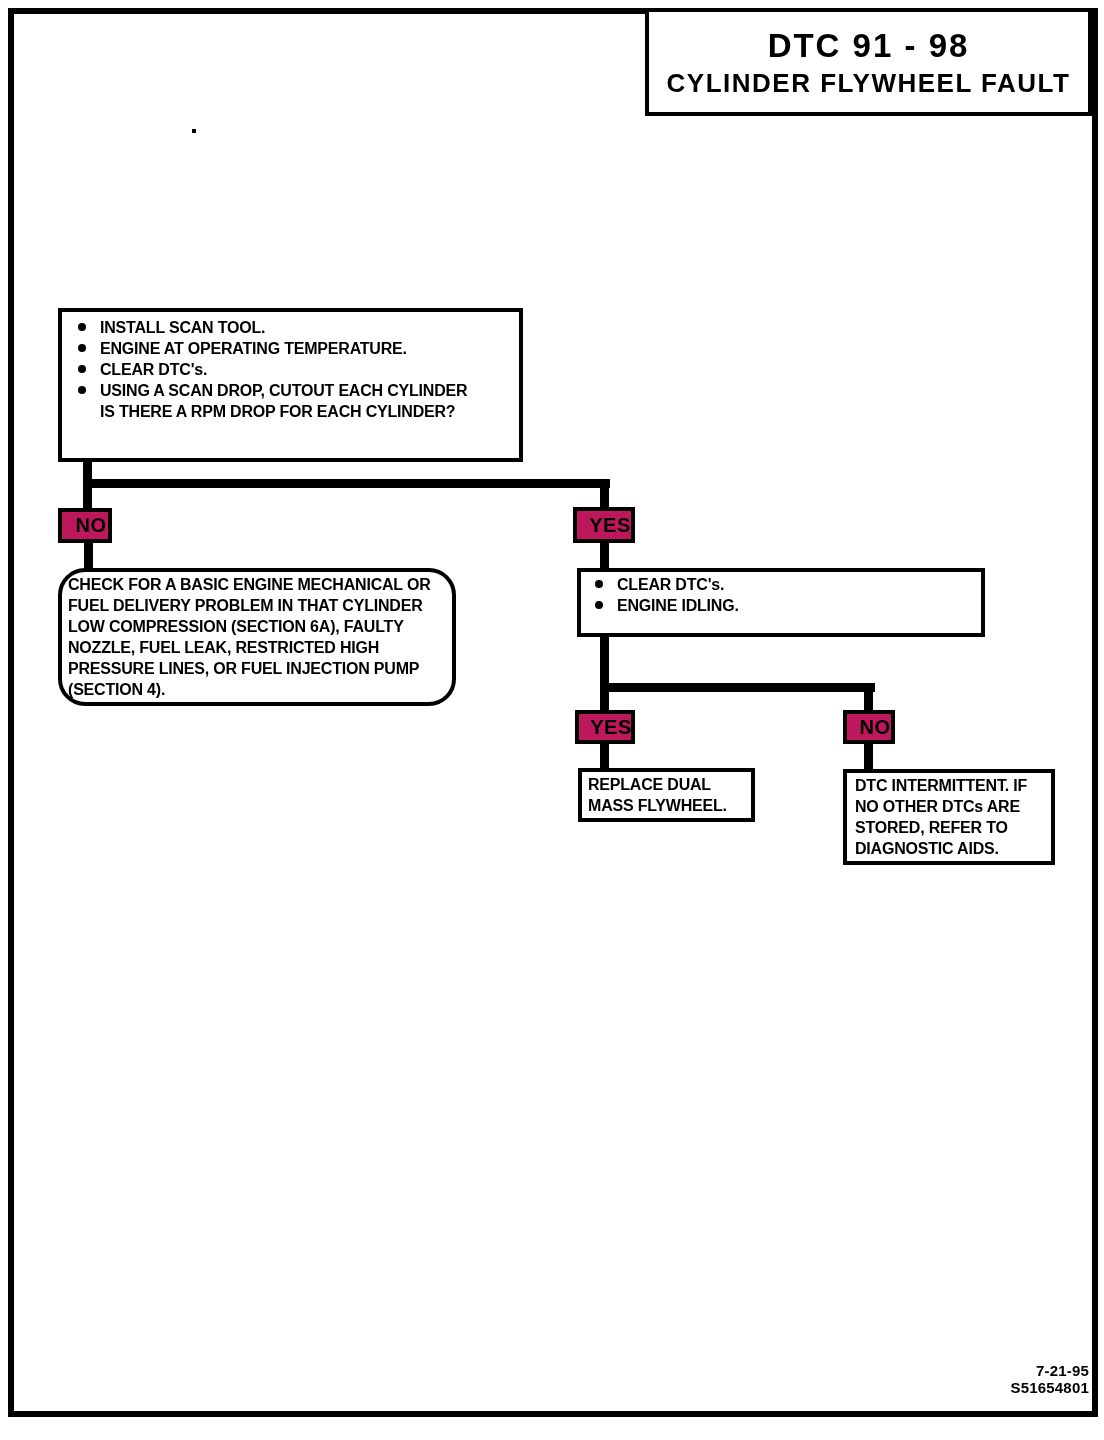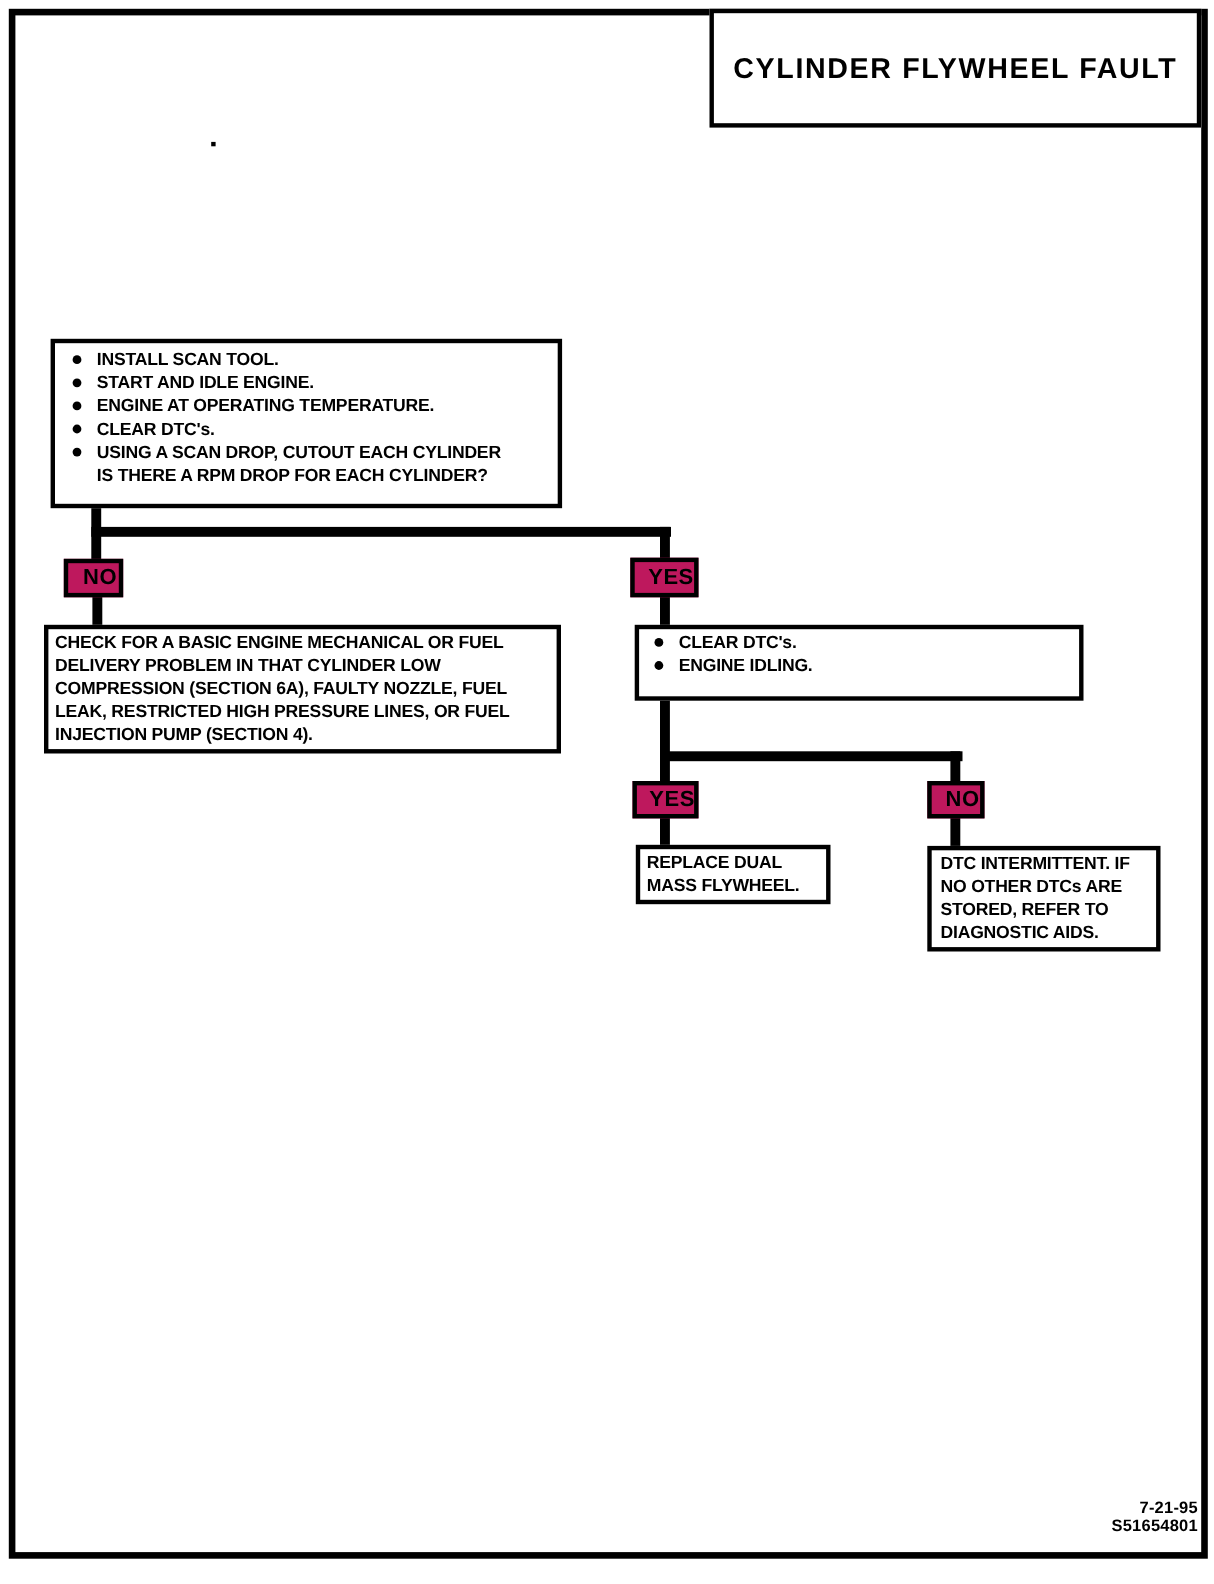--- a/index.html
+++ b/index.html
@@ -18,22 +18,22 @@
     position: absolute; left: 645px; top: 8px; width: 447px; height: 108px;
     border: 4px solid #000; background: #fff; text-align: center;
     display: flex; flex-direction: column; justify-content: center; gap: 8px;
   }
   .title-dtc   { font-size: 33px; letter-spacing: 2px; line-height: 1; }
   .title-name  { font-size: 26px; letter-spacing: 1.5px; line-height: 1; }
   .fbox {
     position: absolute; border: 4px solid #000; background: #fff;
     font-size: 16px; line-height: 21px; letter-spacing: -0.2px;
   }
-  .start-box { left: 46px; top: 308px; width: 465px; min-height: 154px; padding: 5px 8px 4px 10px; }
-  .check-box { left: 40px; top: 568px; width: 470px; min-height: 110px; padding: 2px 8px 2px 6px; }
+  .start-box { left: 58px; top: 308px; width: 465px; min-height: 154px; padding: 5px 8px 4px 10px; }
+  .check-box { left: 58px; top: 568px; width: 398px; min-height: 110px; padding: 2px 8px 2px 6px; border-radius: 27px; }
   .idle-box  { left: 577px; top: 568px; width: 408px; min-height: 69px; padding: 2px 8px 2px 8px; }
   .replace-box { left: 578px; top: 768px; width: 177px; min-height: 50px; padding: 2px 6px; }
   .dtcint-box  { left: 843px; top: 769px; width: 212px; min-height: 90px; padding: 2px 8px; }
   .brow { white-space: nowrap; display: flex; align-items: baseline; }
   .bdot {
     flex: 0 0 28px; align-self: center; position: relative; height: 21px;
   }
   .bdot::before {
     content: ""; position: absolute; left: 6px; top: 6px;
     width: 8px; height: 8px; border-radius: 50%; background: #000;
@@ -52,42 +52,39 @@
 </style>
 </head>
 <body>
 
 <div class="page">
 
   <div class="frame"></div>
   <div class="speck"></div>
 
   <div class="title-box">
+    <div class="title-dtc">DTC 91 - 98</div>
     <div class="title-name">CYLINDER FLYWHEEL FAULT</div>
   </div>
 
   <div class="ln" style="left:83px;  top:460px; width:9px;  height:50px;"></div>
   <div class="ln" style="left:83px;  top:479px; width:527px; height:9px;"></div>
   <div class="ln" style="left:600px; top:479px; width:9px;  height:31px;"></div>
   <div class="ln" style="left:84px;  top:541px; width:9px;  height:29px;"></div>
   <div class="ln" style="left:600px; top:541px; width:9px;  height:29px;"></div>
   <div class="ln" style="left:600px; top:635px; width:9px;  height:77px;"></div>
   <div class="ln" style="left:600px; top:683px; width:275px; height:9px;"></div>
   <div class="ln" style="left:864px; top:683px; width:9px;  height:29px;"></div>
   <div class="ln" style="left:600px; top:742px; width:9px;  height:28px;"></div>
   <div class="ln" style="left:864px; top:742px; width:9px;  height:29px;"></div>
 
   <div class="fbox start-box">
     <div class="brow">
       <span class="bdot"></span>
       <span>INSTALL SCAN TOOL.</span>
-    </div>
-    <div class="brow">
-      <span class="bdot"></span>
-      <span>START AND IDLE ENGINE.</span>
     </div>
     <div class="brow">
       <span class="bdot"></span>
       <span>ENGINE AT OPERATING TEMPERATURE.</span>
     </div>
     <div class="brow">
       <span class="bdot"></span>
       <span>CLEAR DTC's.</span>
     </div>
     <div class="brow">

